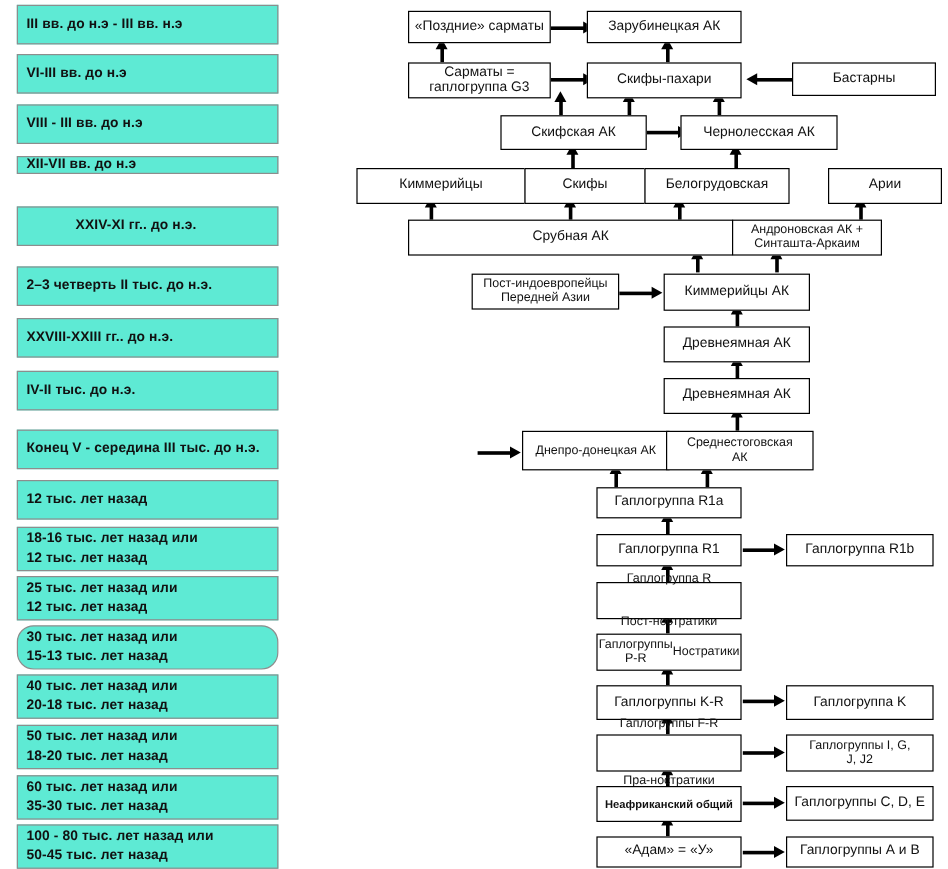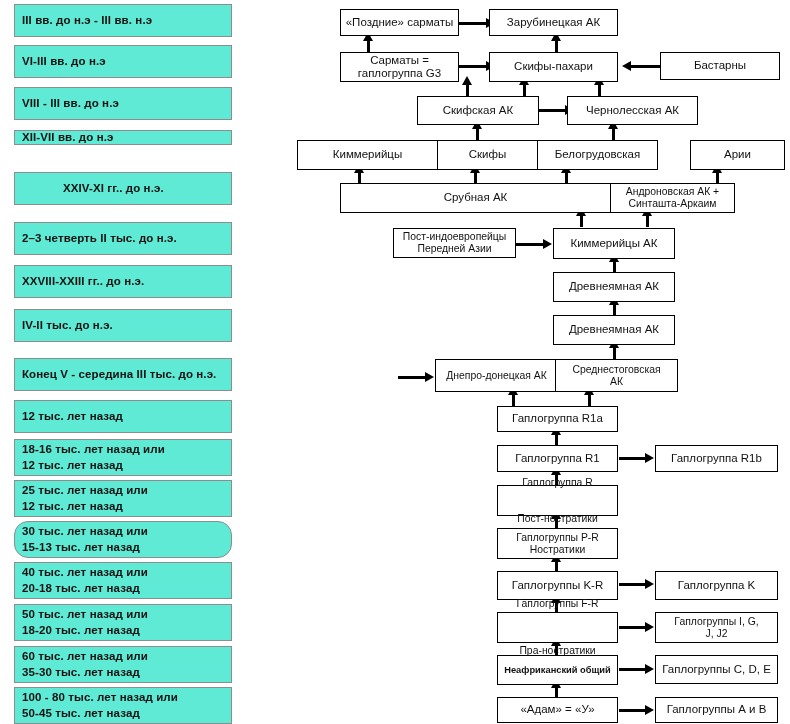--- a/index.html
+++ b/index.html
@@ -329,21 +329,21 @@
 
   <div class="node" style="left:655px;top:445px;width:123px;height:27px;">
     <span>Гаплогруппа R1b</span>
   </div>
 
   <div class="node sm" style="left:497px;top:485px;width:121px;height:31px;flex-direction:column;gap:24px;">
     <span>Гаплогруппа R</span>
     <span>Пост-ностратики</span>
   </div>
 
-  <div class="node sm" style="left:497px;top:528px;width:121px;height:31px;flex-direction:column;align-items:center;">
+  <div class="node sm" style="left:497px;top:528px;width:121px;height:31px;flex-direction:row;align-items:center;">
     <span>Гаплогруппы P-R</span>
     <span>Ностратики</span>
   </div>
 
   <div class="node" style="left:497px;top:571px;width:121px;height:29px;">
     <span>Гаплогруппы K-R</span>
   </div>
 
   <div class="node" style="left:655px;top:571px;width:123px;height:29px;">
     <span>Гаплогруппа K</span>

